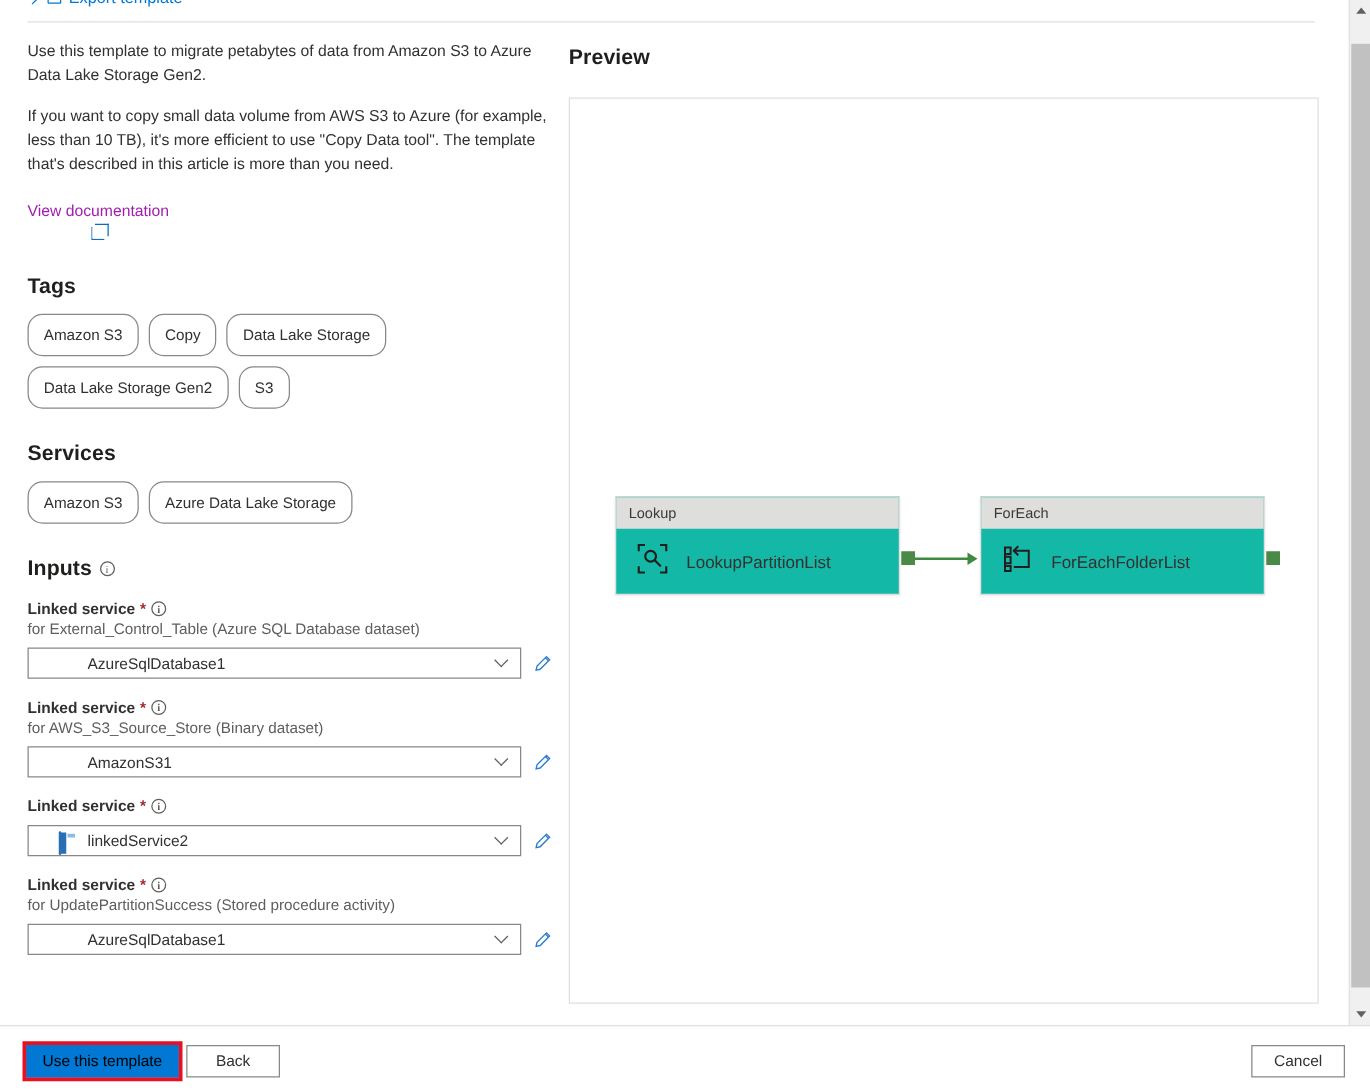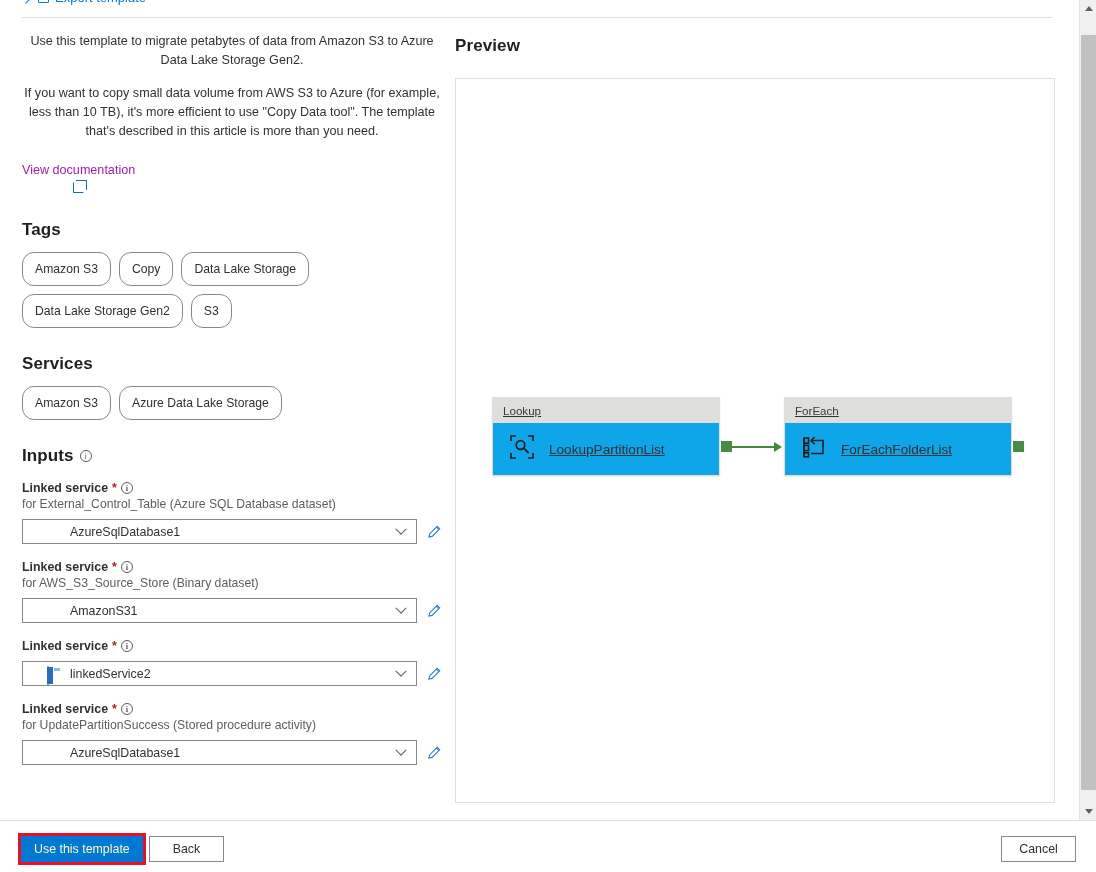--- a/index.html
+++ b/index.html
@@ -56,21 +56,21 @@
   .left-col {
     position: absolute; left: 22px; top: 0; width: 420px;
   }
   h2.sect {
     margin: 0; padding: 0;
     font-size: 17px; font-weight: 600; color: #201f1e;
     letter-spacing: 0.1px;
   }
   .desc-p {
     margin: 0; padding: 0;
-    font-size: 12.6px; line-height: 19px; color: #323130; text-align: center;
+    font-size: 12.6px; line-height: 19px; color: #323130;
   }
   .doc-link {
     display: inline-flex; align-items: center; gap: 5px;
     font-size: 12.6px; color: #a21caf; cursor: pointer;
     text-decoration: none;
     flex-direction: column;
   }
   .extlink-ico {
     position: relative; display: inline-block;
     width: 11px; height: 11px;
@@ -166,24 +166,23 @@
   
   .preview-col { position: absolute; left: 455px; top: 0; width: 600px; }
   .preview-box {
     position: absolute; left: 455px; top: 60px;
     width: 600px; height: 725px;
     border: 1px solid #e1dfdd; background: #ffffff;
     overflow: hidden;
   }
   .node {
     position: absolute;
-    background: #0ea5e9;
+    background: #14b8a6;
     border: 1px solid #e1dfdd;
     box-shadow: 0 1px 2px rgba(0,0,0,.10);
-    text-decoration: underline;
   }
   .node-head {
     height: 25px; background: #dededd;
     display: flex; align-items: center; padding-left: 10px;
     font-size: 11.6px; color: #3b3a39;
   }
   .node-body {
     height: 52px; display: flex; align-items: center; gap: 14px; padding-left: 16px;
   }
   .node-label { font-size: 13.6px; color: #323130; white-space: nowrap; }
@@ -222,21 +221,21 @@
     position: absolute; left: 0; bottom: 0; width: 1096px; height: 52px;
     background: #ffffff; border-top: 1px solid #e1dfdd;
   }
   .btn {
     display: inline-flex; align-items: center; justify-content: center;
     height: 26px; font-size: 12.4px; cursor: pointer; white-space: nowrap;
   }
   .btn-primary {
     position: absolute; left: 21px; top: 15px;
     min-width: 114px; padding: 0 12px;
-    background: #0078d4; color: #fef9c3; border: 1px solid #0078d4;
+    background: #0078d4; color: #000000; border: 1px solid #0078d4;
     outline: 3px solid #e81123;
   }
   .btn-default {
     position: absolute; left: 149px; top: 15px;
     width: 75px;
     background: #ffffff; color: #323130; border: 1px solid #8a8886;
   }
   .btn-cancel {
     position: absolute; right: 20px; top: 15px;
     width: 75px;

